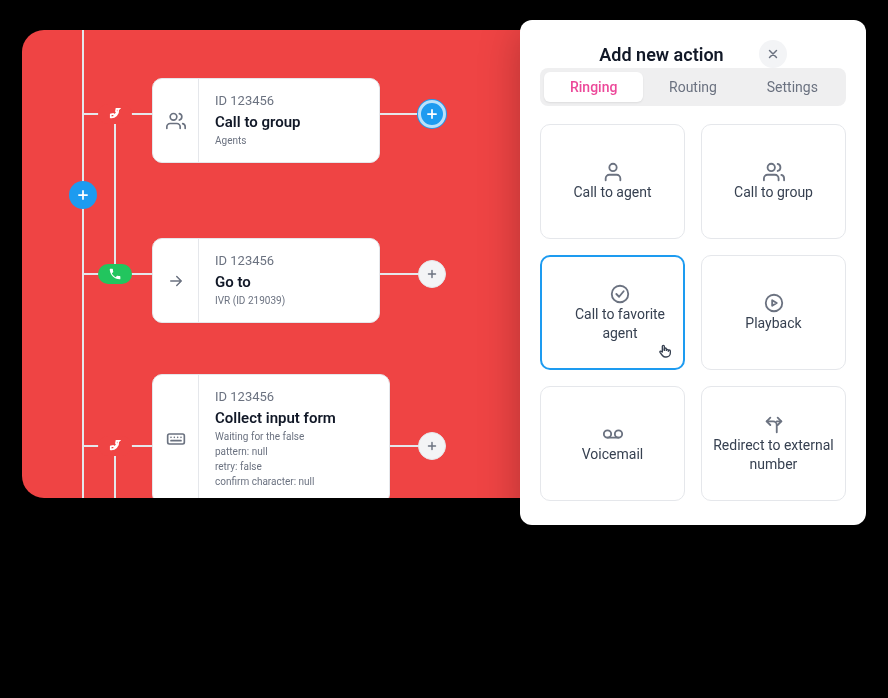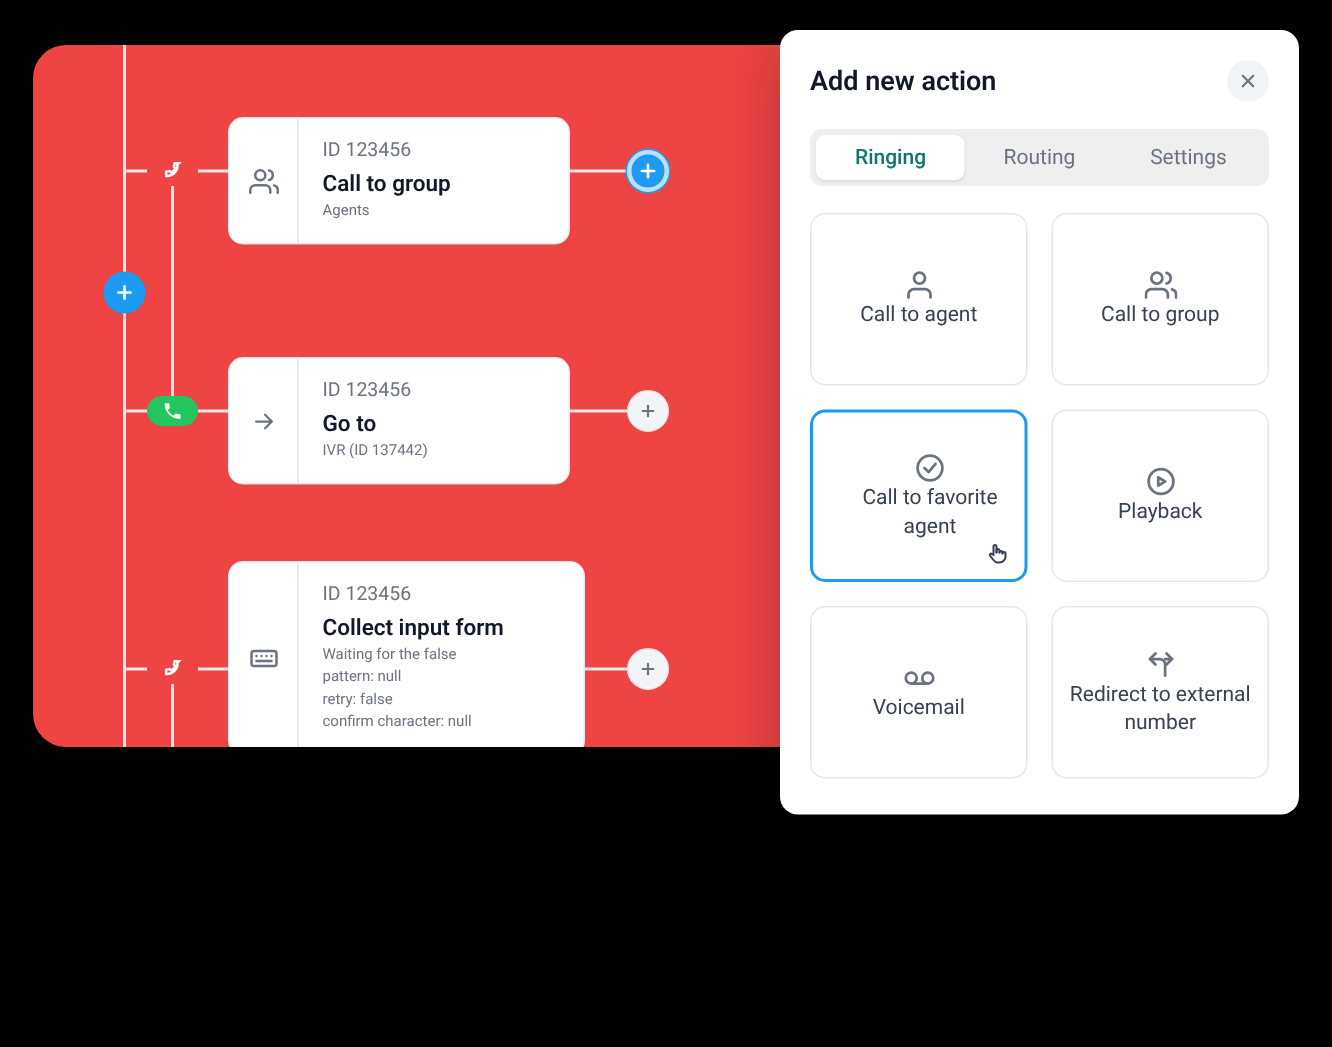--- a/index.html
+++ b/index.html
@@ -100,22 +100,21 @@
   top: 20px;
   width: 346px;
   background: #fff;
   border-radius: 12px;
   box-shadow: 0 10px 40px rgba(0,0,0,0.25);
   padding: 20px 20px 24px 20px;
 }
 .modal-head {
   display: flex;
   align-items: center;
-  justify-content: space-between;
-  margin-bottom: 18px;
+  justify-content: center;
   gap: 35px;
 }
 .modal-title {
   font-size: 18px;
   font-weight: 600;
   color: #111827;
 }
 .close-btn {
   width: 28px; height: 28px;
   border-radius: 50%;
@@ -136,21 +135,21 @@
   flex: 1;
   text-align: center;
   font-size: 14px;
   color: #6b7280;
   padding: 7px 0;
   border-radius: 6px;
   cursor: pointer;
 }
 .tab.active {
   background: #fff;
-  color: #0f766e;
+  color: #ec4899;
   font-weight: 500;
   box-shadow: 0 1px 2px rgba(0,0,0,0.08);
 }
 
 .action-grid {
   display: grid;
   grid-template-columns: 1fr 1fr;
   gap: 16px;
 }
 .action-card {
@@ -262,21 +261,21 @@
 
   <div class="node-card" style="left:130px; top:208px; width:228px;">
     <div class="node-icon-col">
       <svg width="18" height="18" viewBox="0 0 24 24" fill="none" stroke="#6b7280" stroke-width="2" stroke-linecap="round" stroke-linejoin="round">
           <path d="M5 12h14M13 6l6 6-6 6"></path>
         </svg>
     </div>
     <div class="node-body">
       <div class="node-id">ID 123456</div>
       <div class="node-title">Go to</div>
-      <div class="node-sub">IVR (ID 137442)</div>
+      <div class="node-sub">IVR (ID 219039)</div>
     </div>
   </div>
   <div class="circle-btn circle-gray" style="left:396px; top:230px;">
     <svg width="14" height="14" viewBox="0 0 24 24" stroke="#6b7280" stroke-width="2.5" stroke-linecap="round">
         <path d="M12 6v12M6 12h12"></path>
       </svg>
   </div>
 
   <div class="node-card" style="left:130px; top:344px; width:238px;">
     <div class="node-icon-col">

